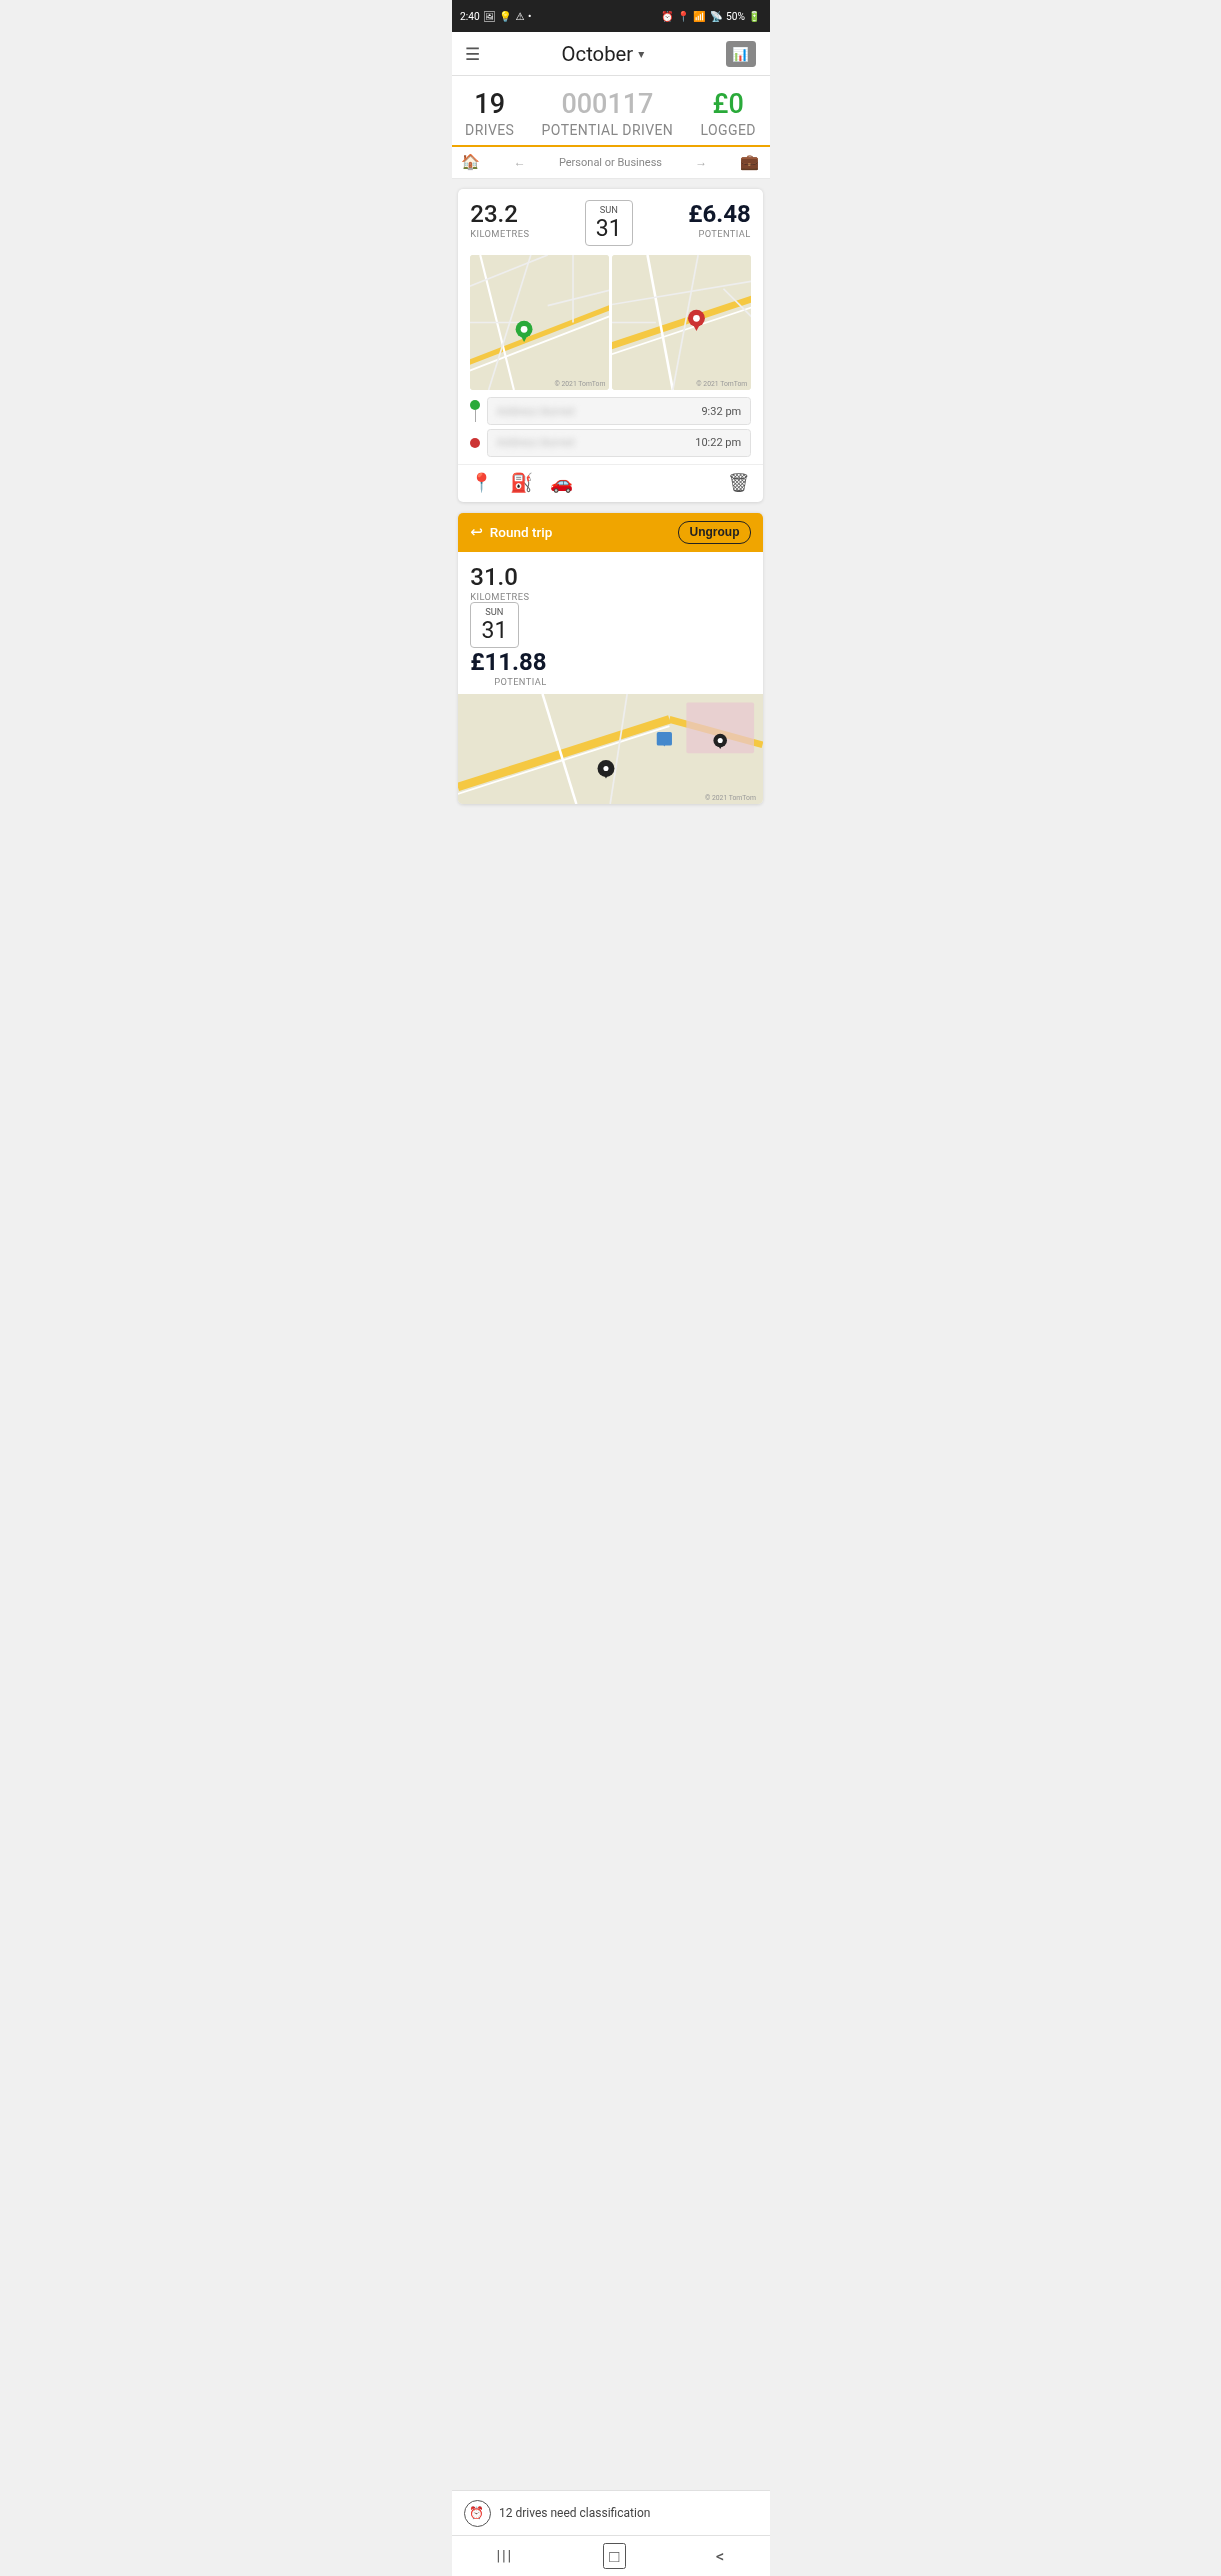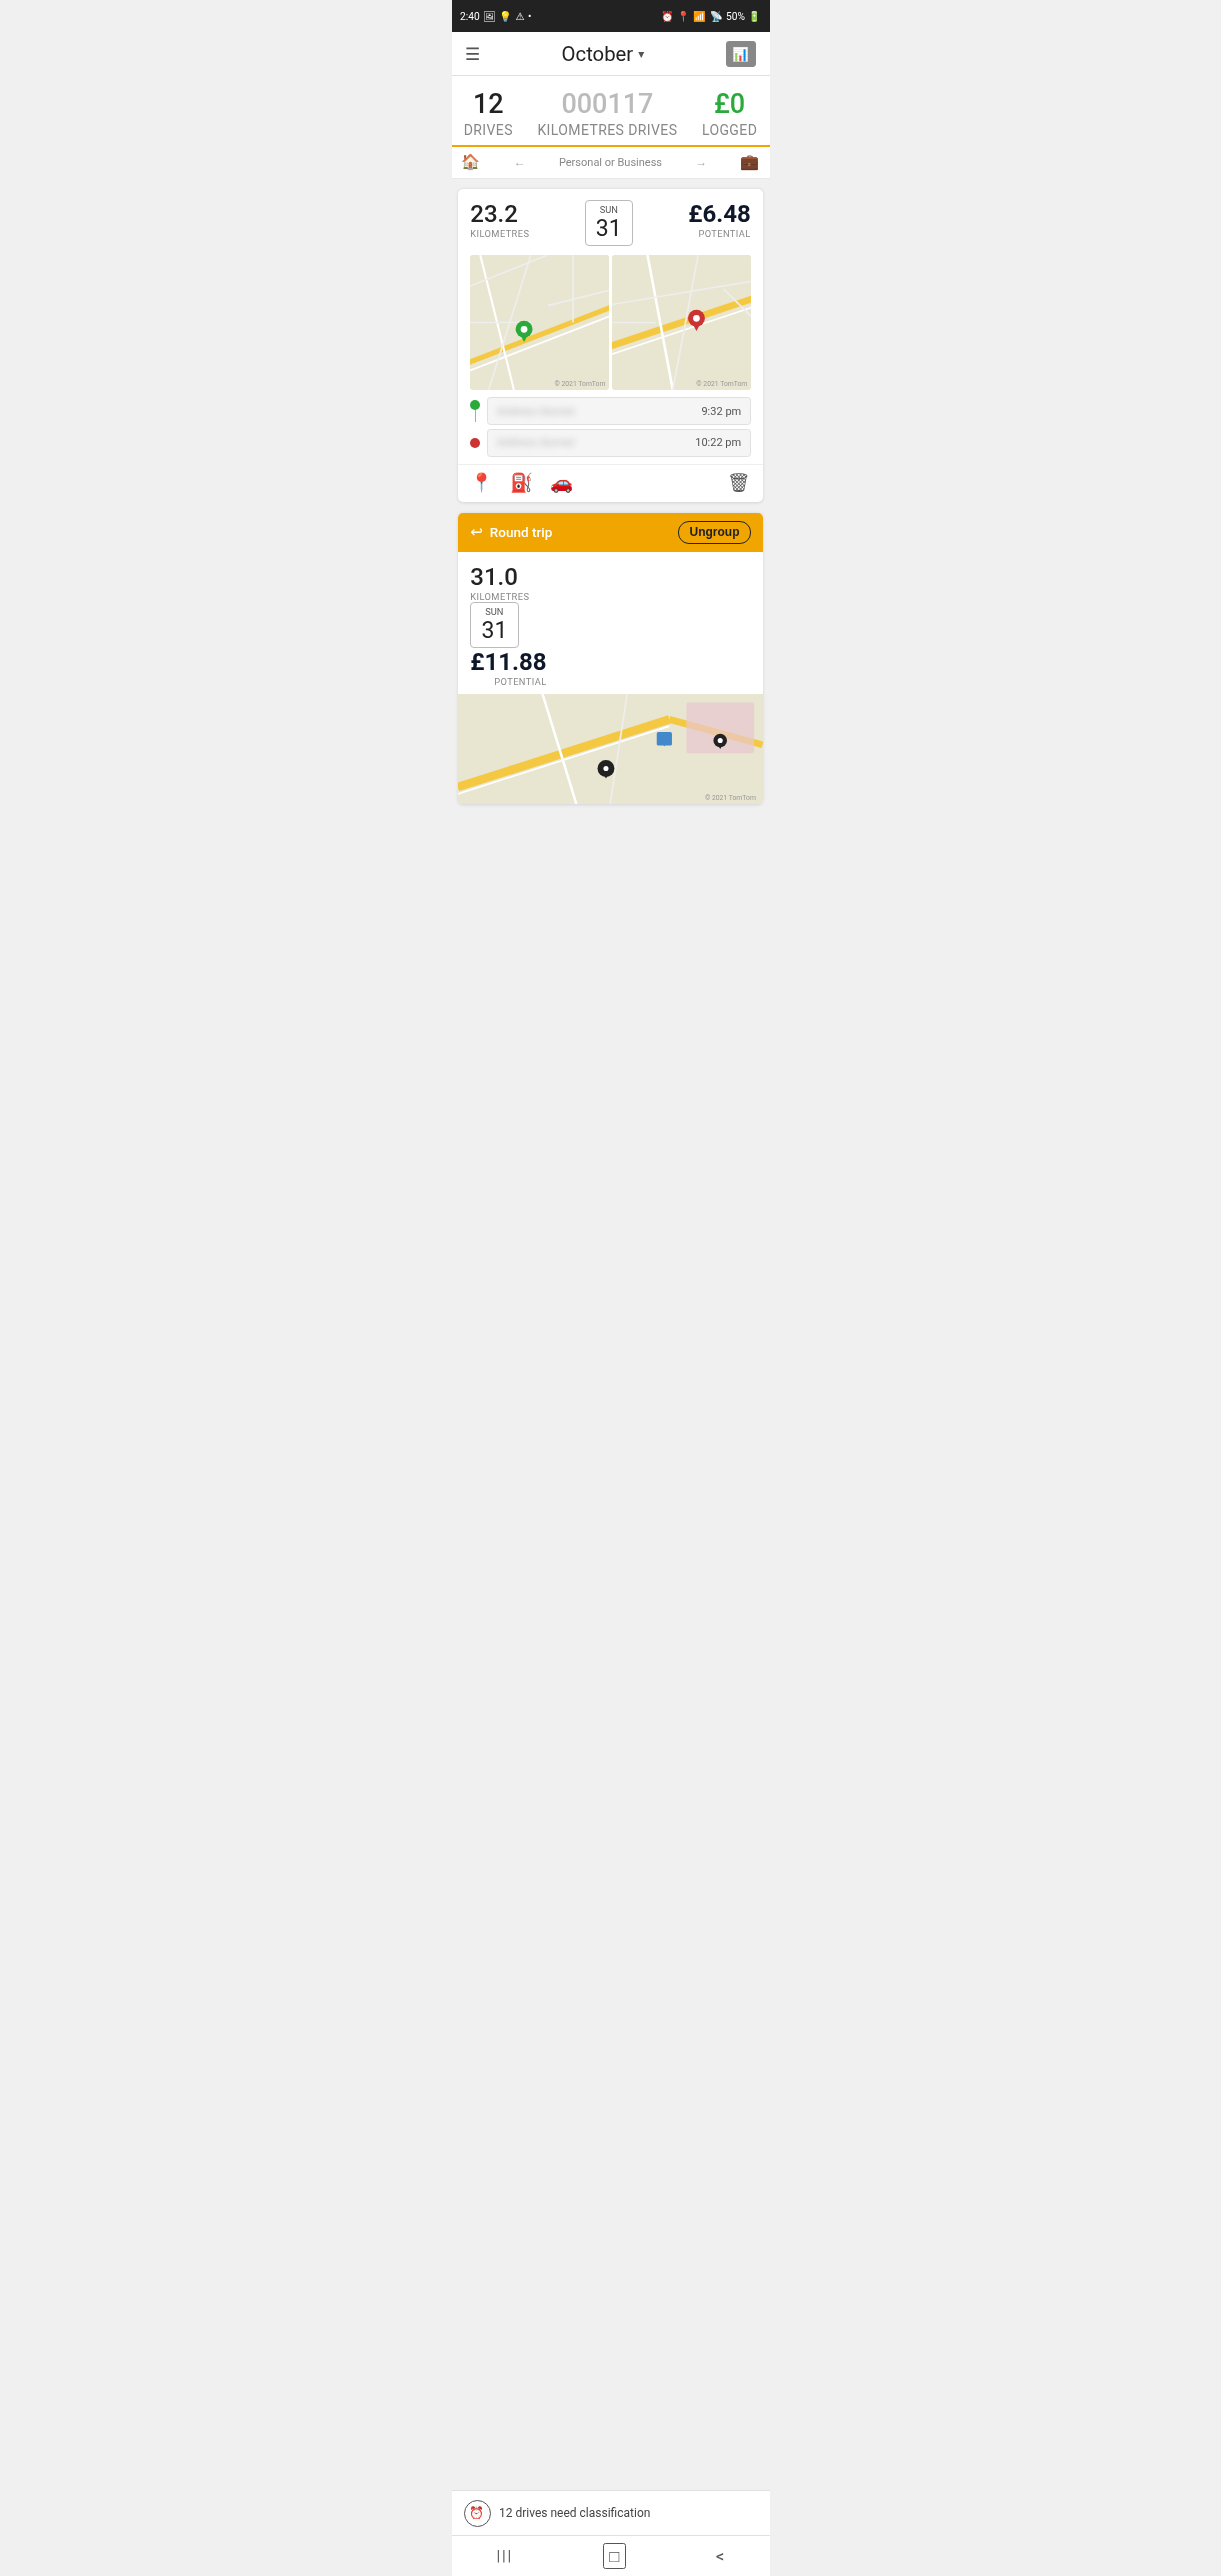--- a/index.html
+++ b/index.html
@@ -303,26 +303,26 @@
   </div>
   <button class="chart-icon-btn">
     <span>📊</span>
   </button>
 </div>
 
 <div class="scrollable-content">
 
   <div class="stats-row">
     <div class="stat-item">
-      <div class="stat-value">12</div>
+      <div class="stat-value">19</div>
       <div class="stat-label">DRIVES</div>
     </div>
     <div class="stat-item">
       <div class="stat-value grey">000117</div>
-      <div class="stat-label">KILOMETRES DRIVES</div>
+      <div class="stat-label">POTENTIAL DRIVEN</div>
     </div>
     <div class="stat-item">
       <div class="stat-value green">£0</div>
       <div class="stat-label">LOGGED</div>
     </div>
   </div>
 
   <div class="personal-business-bar">
     <span class="pb-icon">🏠</span>
     <span class="pb-arrow">←</span>

